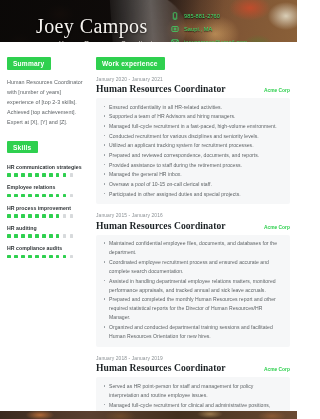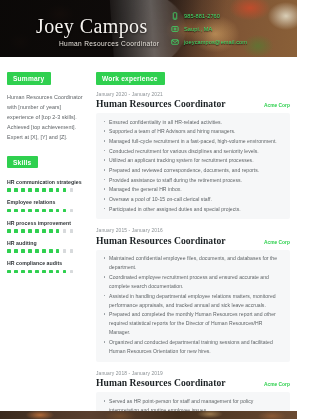--- a/index.html
+++ b/index.html
@@ -6,21 +6,21 @@
   html, body {
     width: 297px; height: 419px;
     font-family: "Liberation Sans", sans-serif;
     background: #ffffff;
     overflow: hidden;
   }
   .page { position: relative; width: 297px; height: 419px; background:#fff; }
 
   
   .header {
-    position: relative; width: 297px; height: 57px; overflow: hidden;
+    position: relative; width: 297px; height: 42px; overflow: hidden;
     background:
       radial-gradient(ellipse 30px 18px at 250px 8px, rgba(214,72,40,.75), rgba(214,72,40,0) 70%),
       radial-gradient(ellipse 26px 20px at 286px 16px, rgba(232,226,205,.85), rgba(232,226,205,0) 70%),
       radial-gradient(ellipse 34px 26px at 215px 34px, rgba(198,150,92,.9), rgba(198,150,92,0) 72%),
       radial-gradient(ellipse 22px 16px at 258px 46px, rgba(90,120,50,.8), rgba(90,120,50,0) 72%),
       radial-gradient(ellipse 28px 22px at 186px 30px, rgba(176,118,70,.8), rgba(176,118,70,0) 72%),
       radial-gradient(ellipse 20px 14px at 60px 14px, rgba(150,80,45,.5), rgba(150,80,45,0) 72%),
       radial-gradient(ellipse 16px 12px at 20px 42px, rgba(120,70,40,.45), rgba(120,70,40,0) 72%),
       linear-gradient(100deg, #17120f 0%, #221a15 38%, #4a3326 58%, #7d5334 74%, #8a6038 100%);
     padding-left: 32px;

